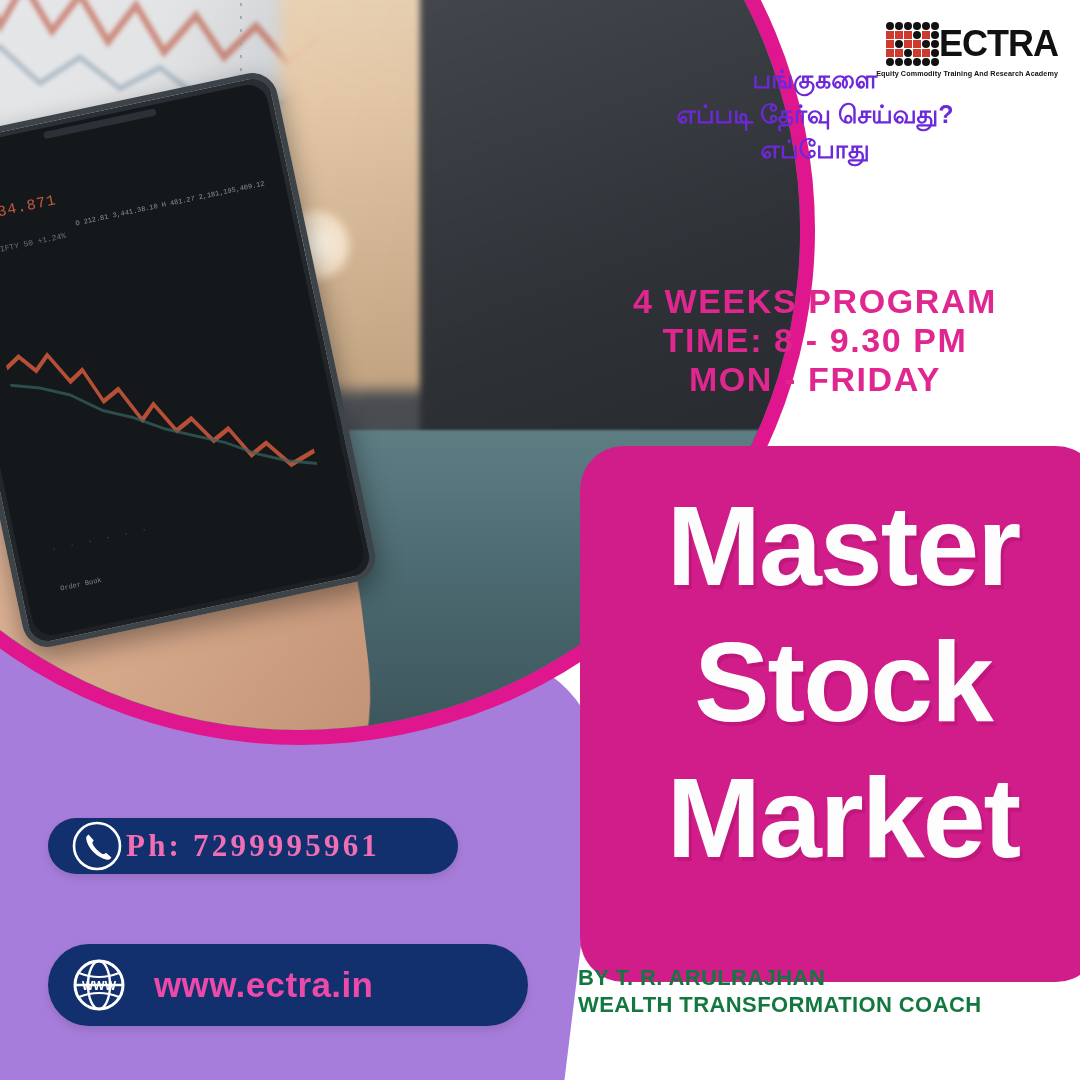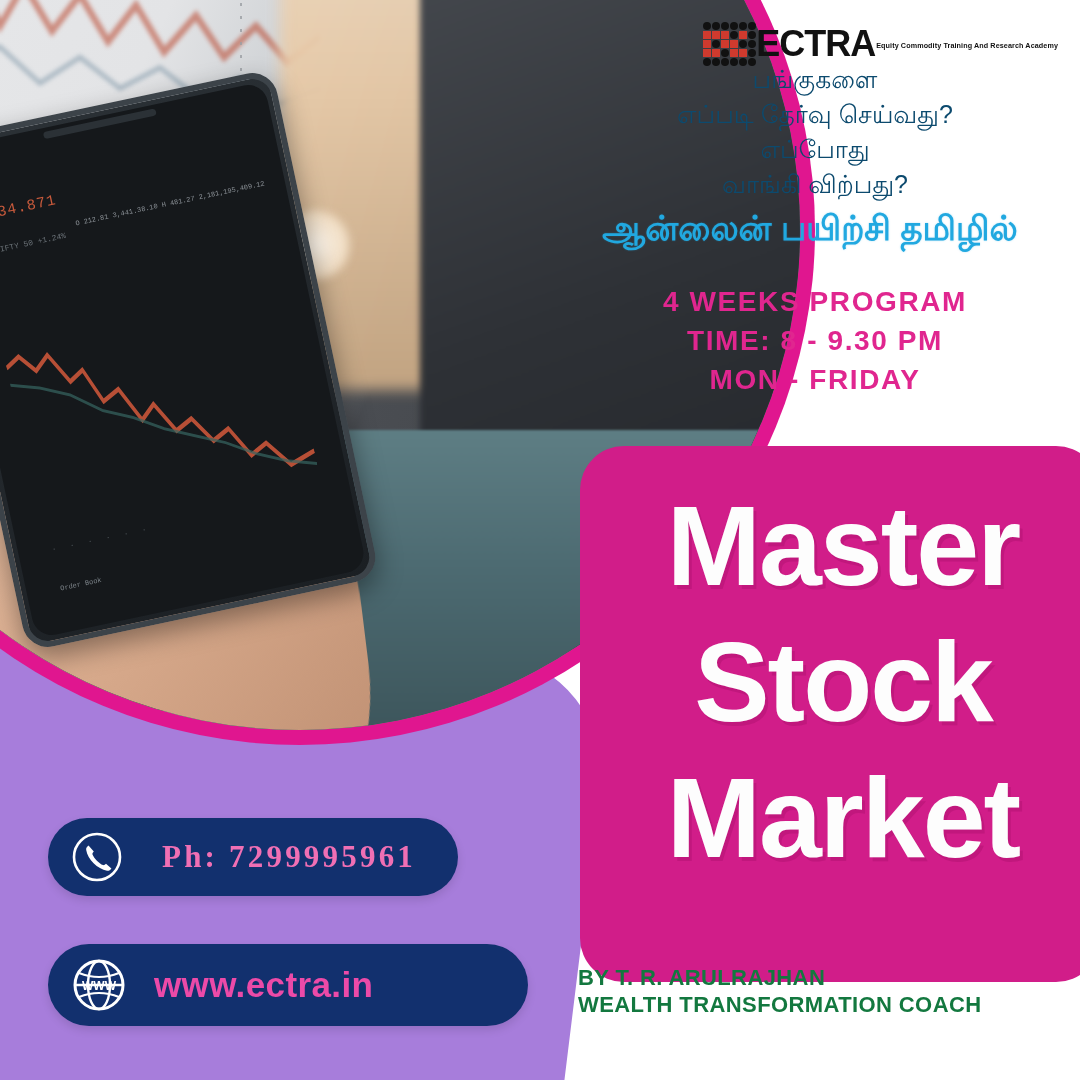--- a/index.html
+++ b/index.html
@@ -178,21 +178,21 @@
     background:linear-gradient(180deg,#2d3237,#15181b);
     filter:blur(1.5px);
     border-radius:4px;
     transform:rotate(-4deg);
   }
 
   
   .logo{
     position:absolute; right:22px; top:22px;
     z-index:20;
-    display:flex; flex-direction:row; align-items:center;
+    display:flex; flex-direction:column; align-items:flex-end;
   }
   .logo-top{ display:flex; align-items:center; gap:2px; }
   .logo-grid{
     display:grid;
     grid-template-columns:repeat(6,8px);
     grid-template-rows:repeat(5,8px);
     gap:1px;
   }
   .logo-grid i{ display:block; width:8px; height:8px; }
   .logo-grid i.d{ background:#111; border-radius:50%; }
@@ -206,43 +206,43 @@
     font-size:7.2px; font-weight:bold; color:#111;
     letter-spacing:.1px; margin-top:3px; margin-left:1px;
     white-space:nowrap;
   }
 
   
   .tamil-q{
     position:absolute; left:560px; top:62px; width:510px;
     z-index:20;
     text-align:center;
-    color:#0c4a6e;
-    font-weight:normal;
+    color:#6d28d9;
+    font-weight:bold;
     font-size:25px;
     line-height:35px;
     font-family:"Liberation Sans", sans-serif;
   }
   .tamil-online{
     position:absolute; left:540px; top:206px; width:540px;
     z-index:20;
     text-align:center;
     color:#21a8e0;
     font-weight:bold;
     font-size:34px;
     line-height:44px;
     text-shadow:0 0 2px rgba(33,168,224,.35);
   }
   .prog{
     position:absolute; left:560px; top:282px; width:510px;
     z-index:20;
     text-align:center;
     color:#e0268f;
     font-weight:bold;
-    font-size:28px;
+    font-size:34px;
     line-height:39px;
     letter-spacing:1.6px;
   }
 
   
   .title-panel{
     position:absolute;
     left:580px; top:446px;
     width:520px; height:536px;
     background:#d11d89;
@@ -286,21 +286,21 @@
 
   
   .pill{
     position:absolute;
     z-index:20;
     background:#12306e;
     border-radius:60px;
     display:flex; align-items:center;
     box-shadow:0 4px 10px rgba(0,0,0,.12);
   }
-  .pill-phone{ left:48px; top:818px; width:410px; height:78px; padding:0 22px;gap:36px; }
+  .pill-phone{ left:48px; top:818px; width:410px; height:56px; padding:0 22px; }
   .pill-web{   left:48px; top:944px; width:480px; height:82px; padding:0 22px; }
   .pill .ic{ flex:0 0 auto; display:flex; align-items:center; justify-content:flex-start; }
   .pill-phone .txt{
     color:#f06fb4;
     font-family:"Liberation Serif", serif;
     font-weight:bold;
     font-size:31px;
     letter-spacing:3.2px;
     margin-left:2px;
     white-space:nowrap;
@@ -395,24 +395,22 @@
       </div>
       <div class="logo-word">ECTRA</div>
     </div>
     <div class="logo-tag">Equity Commodity Training And Research Academy</div>
   </div>
 
   <div class="tamil-q">
     <div>பங்குகளை</div>
     <div>எப்படி தேர்வு செய்வது?</div>
     <div>எப்போது</div>
-    <div>வாங்கி விற்பது?</div>
-  </div>
-
-  <div class="tamil-online">ஆன்லைன் பயிற்சி தமிழில்</div>
+  </div>
+
 
   <div class="prog">
     <div>4 WEEKS PROGRAM</div>
     <div>TIME: 8 - 9.30 PM</div>
     <div>MON - FRIDAY</div>
   </div>
 
   <div class="title-panel"></div>
   <div class="title-text">
     <div>Master</div>

